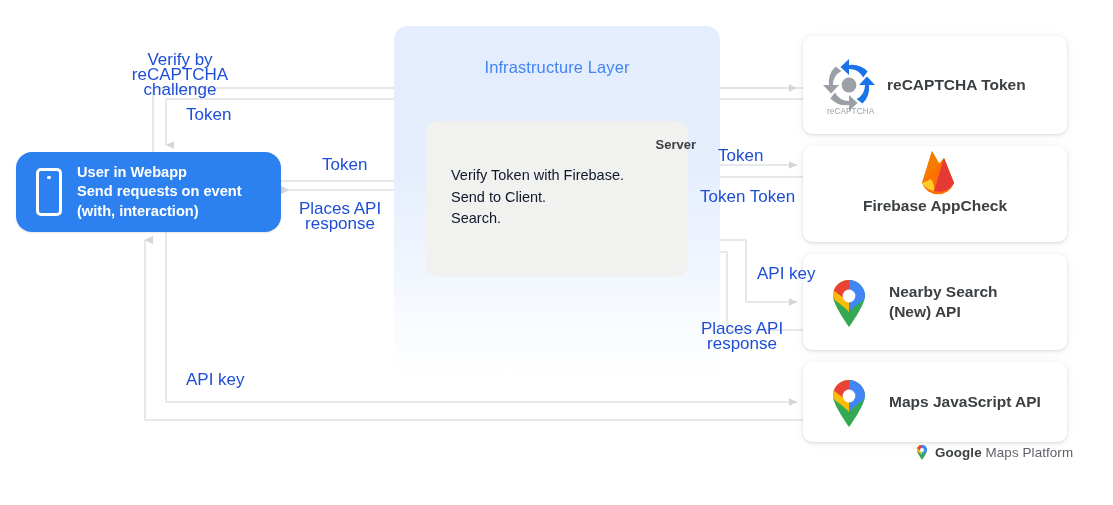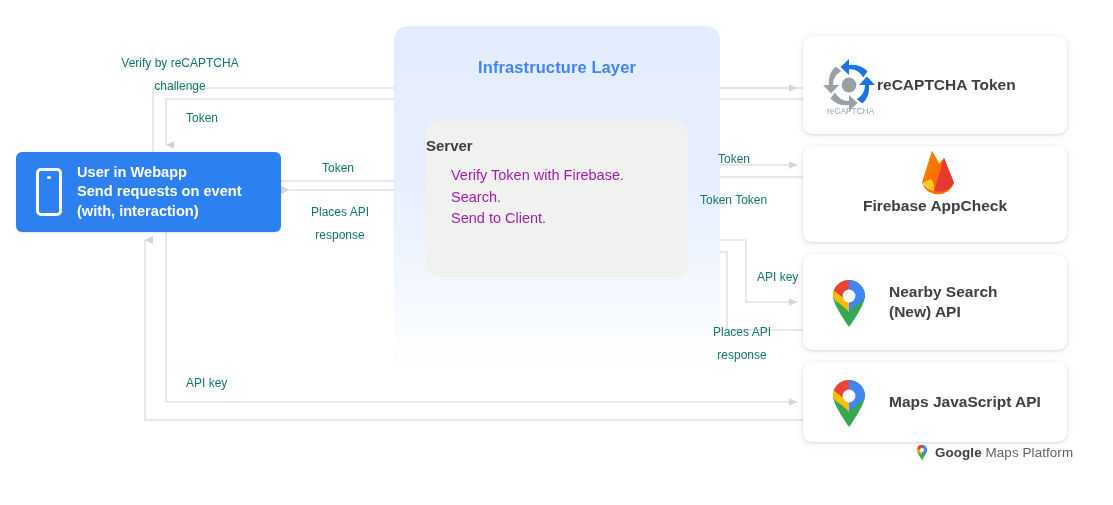--- a/index.html
+++ b/index.html
@@ -10,60 +10,60 @@
 
   
   #wires{position:absolute;left:0;top:0;width:1113px;height:505px;z-index:1;}
 
   
   .infra{position:absolute;left:394px;top:26px;width:326px;height:350px;
     border-radius:14px 14px 0 0;
     background:linear-gradient(180deg,#e4edfd 0%,#e6eefd 42%,#eef4fe 64%,#f7fafe 82%,#ffffff 100%);
     z-index:2;}
   .infra-title{position:absolute;left:0;top:32px;width:100%;text-align:center;
-    color:#4285f4;font-size:16.5px;font-weight:700;letter-spacing:.1px;}
+    color:#4285f4;font-size:16.5px;font-weight:400;letter-spacing:.1px;}
 
   
   .server{position:absolute;left:426px;top:121px;width:262px;height:156px;
     background:#f1f1f0;border-radius:13px;z-index:3;}
-  .server-title{position:absolute;top:16px;left:0;width:100%;text-align:left;
-    font-size:15px;font-weight:700;color:#3c4043;}
+  .server-title{position:absolute;top:16px;left:8px;width:100%;text-align:right;
+    font-size:13px;font-weight:700;color:#3c4043;}
   .server-body{position:absolute;top:44px;left:25px;right:16px;
-    font-size:14.5px;line-height:21.5px;color:#a21caf;font-weight:400;}
+    font-size:14.5px;line-height:21.5px;color:#0f172a;font-weight:400;}
 
   
   .userbox{position:absolute;left:16px;top:152px;width:265px;height:80px;
-    background:#2c80f0;border-radius:6px;z-index:4;
+    background:#2c80f0;border-radius:16px;z-index:4;
     box-shadow:0 1px 2px rgba(0,0,0,.10);
     display:flex;align-items:center;}
   .phone{width:26px;height:48px;margin-left:20px;margin-right:15px;flex:0 0 auto;
     border:3.2px solid #fff;border-radius:5px;position:relative;box-sizing:border-box;}
   .phone:after{content:"";position:absolute;left:50%;top:5px;margin-left:-1.6px;
     width:3.2px;height:3.2px;border-radius:50%;background:#fff;}
   .user-text{color:#fff;font-size:14.6px;font-weight:700;line-height:19.5px;}
 
   
   .card{position:absolute;left:803px;width:264px;background:#fff;border-radius:9px;
     box-shadow:0 1px 3px rgba(60,64,67,.16),0 1px 10px rgba(60,64,67,.07);
     z-index:4;display:flex;align-items:center;}
   .card .lbl{font-size:15.5px;font-weight:700;color:#3c4043;line-height:20px;}
   .ic{flex:0 0 auto;position:relative;}
 
   #card-recaptcha{top:36px;height:98px;}
   #card-firebase{top:146px;height:96px;flex-direction:column;}
   #card-nearby{top:254px;height:96px;}
   #card-mapsjs{top:362px;height:80px;}
 
-  .ic-recap{width:56px;height:56px;margin-left:18px;}
+  .ic-recap{width:56px;height:56px;margin-left:18px;margin-right:10px;}
   .ic-wrap-mark{width:44px;height:50px;margin-left:24px;margin-right:18px;}
   .recap-cap{position:absolute;left:6px;bottom:-3px;font-size:8.2px;color:#9aa0a6;
     letter-spacing:.1px;font-family:"Liberation Sans",sans-serif;}
 
   
-  .wl{position:absolute;z-index:5;font-size:12px;color:#0f766e;line-height:23px;
+  .wl{position:absolute;z-index:5;font-size:17px;color:#1d4ed8;line-height:15px;
       white-space:pre-line;}
   .wl.c{text-align:center;}
 
   
   .gmp{position:absolute;left:915px;top:444px;z-index:5;display:flex;align-items:center;}
   .gmp-txt{margin-left:6px;font-size:13.4px;color:#5f6368;letter-spacing:.1px;}
   .gmp-txt b{font-weight:700;color:#3c4043;}
 </style>
 </head>
 <body>
@@ -111,22 +111,22 @@
   </svg>
 
   <div class="infra">
     <div class="infra-title">Infrastructure Layer</div>
   </div>
 
   <div class="server">
     <div class="server-title">Server</div>
     <div class="server-body">
       <div>Verify Token with Firebase.</div>
+      <div>Send to Client.</div>
       <div>Search.</div>
-      <div>Send to Client.</div>
     </div>
   </div>
 
   <div class="userbox">
     <div class="phone"></div>
     <div class="user-text">
       <div>User in Webapp</div>
       <div>Send requests on event</div>
       <div>(with, interaction)</div>
     </div>

